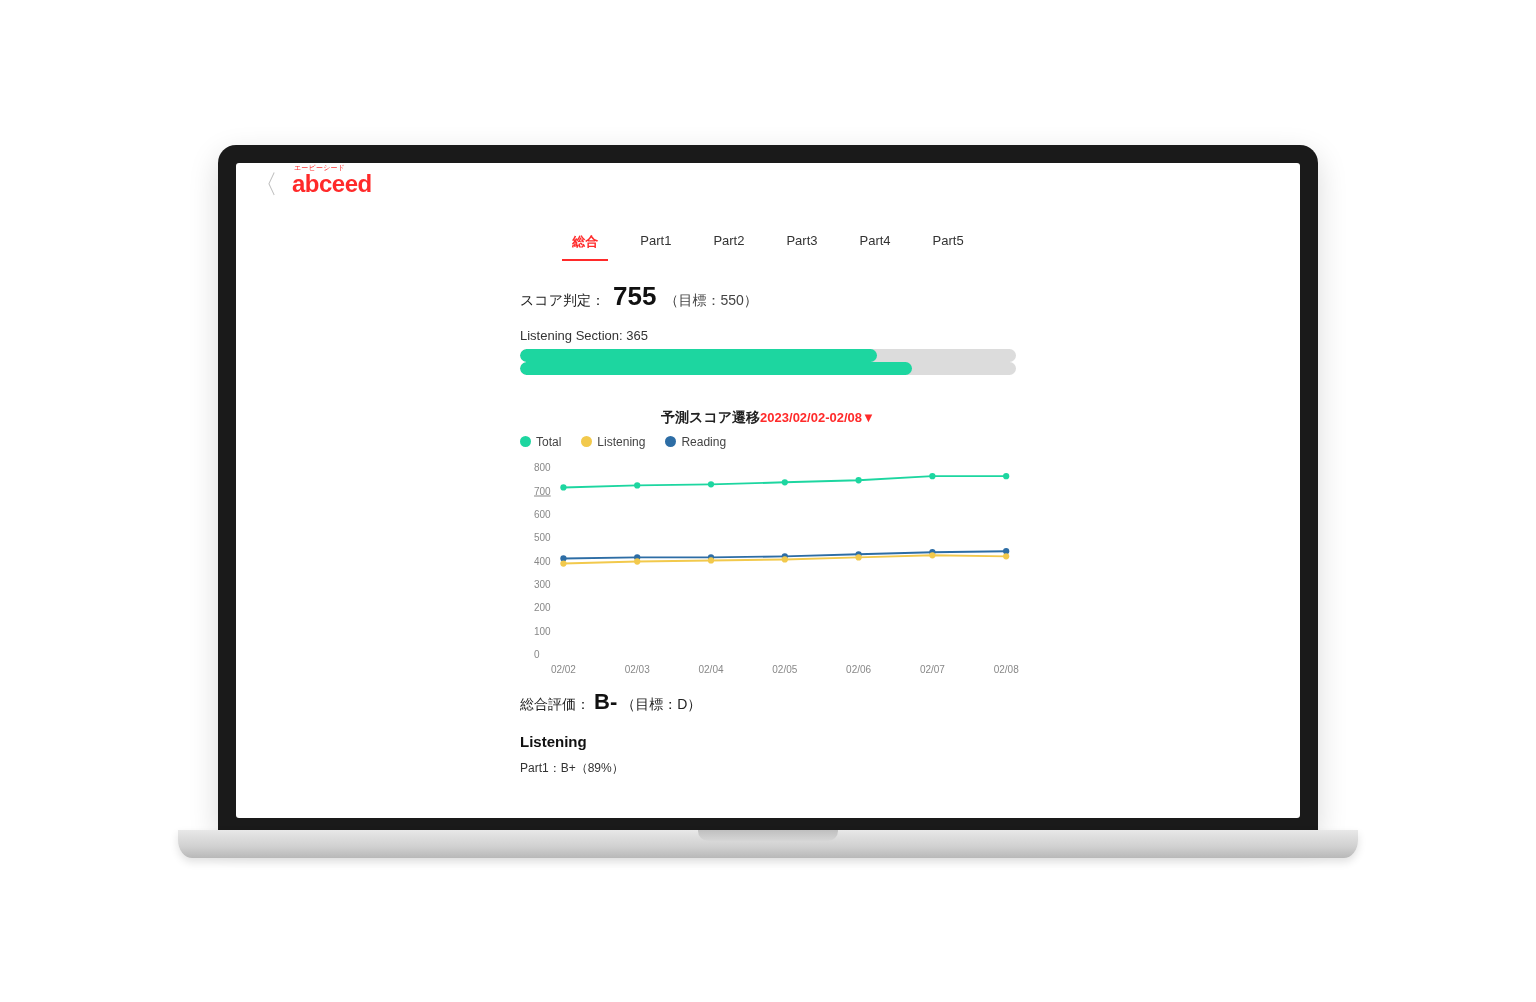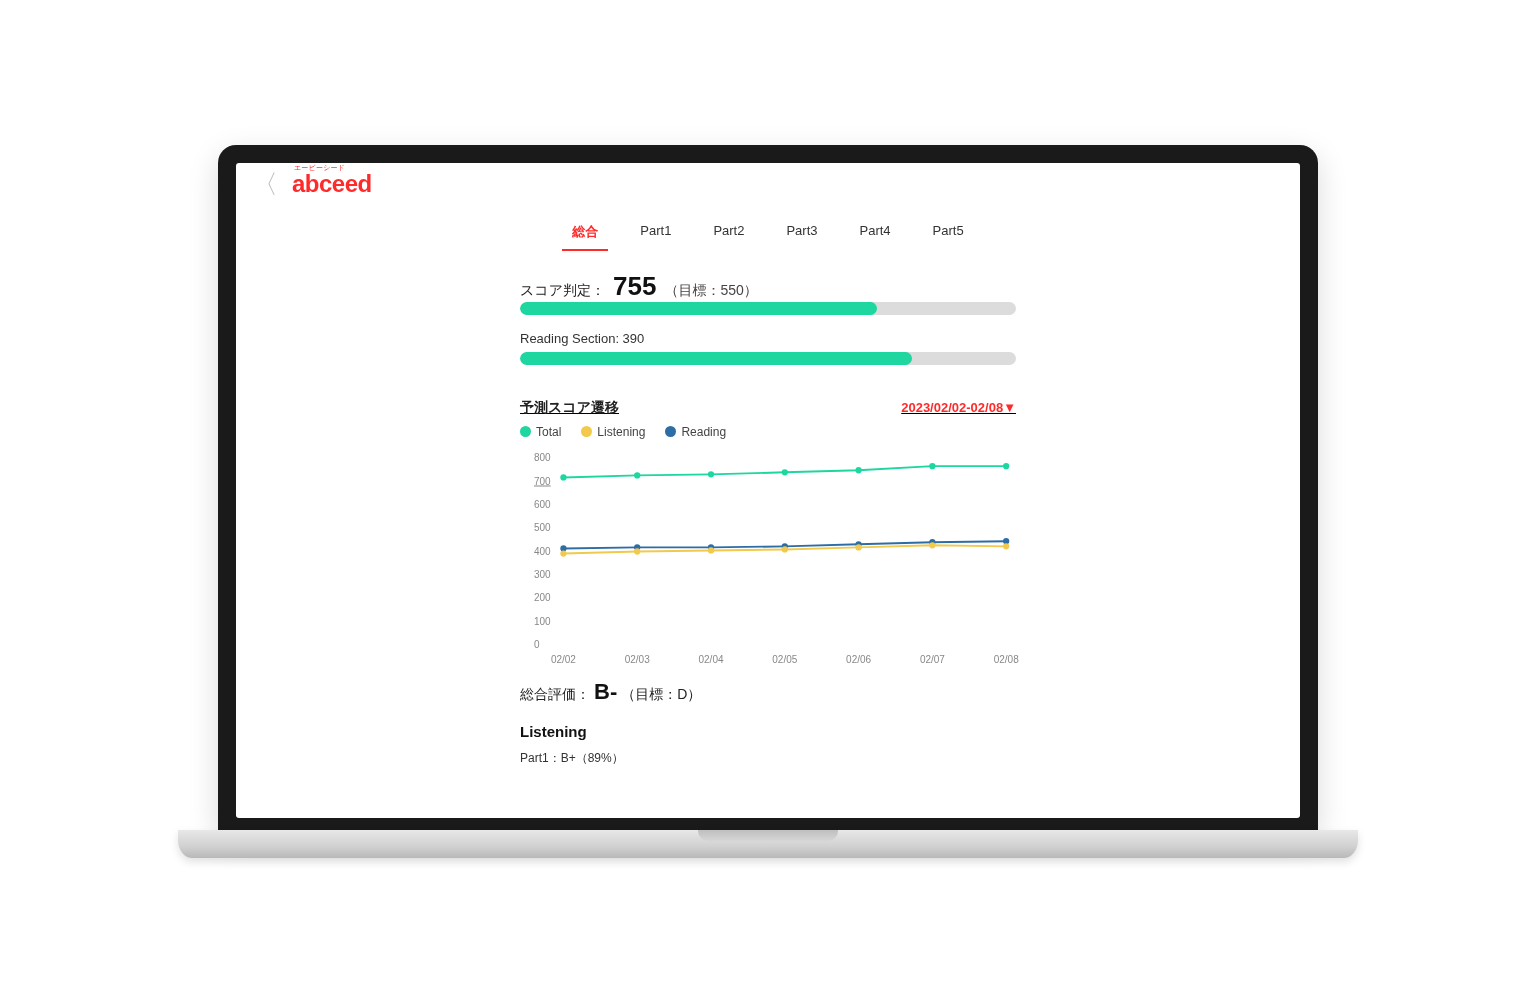--- a/index.html
+++ b/index.html
@@ -81,21 +81,21 @@
       letter-spacing: 0.2px;
     }
 
     .content-wrap {
       padding: 0;
     }
     .tabs {
       display: flex;
       justify-content: center;
       gap: 34px;
-      margin-top: 16px;
+      margin-top: 26px;
       padding-bottom: 0;
     }
     .tab {
       font-size: 13px;
       color: #333;
       padding: 6px 4px 10px 4px;
       cursor: pointer;
       position: relative;
     }
     .tab.active {
@@ -149,24 +149,23 @@
       overflow: hidden;
     }
     .progress-fill {
       height: 100%;
       background: #1dd6a0;
       border-radius: 7px;
     }
 
     .chart-header {
       display: flex;
-      justify-content: space-between;
+      justify-content: center;
       align-items: baseline;
       margin-top: 34px;
-      text-decoration: underline;
     }
     .chart-title {
       font-size: 14px;
       font-weight: 700;
       color: #222;
     }
     .date-picker {
       color: #ff2a2a;
       font-weight: 700;
       font-size: 13px;
@@ -263,24 +262,24 @@
           </div>
 
         <div class="main-pane">
           <div class="score-line">
             <span>スコア判定：</span>
             <span class="score-big">755</span>
             <span class="score-target">（目標：550）</span>
           </div>
 
           <div id="sections">
+              <div class="section-label">Listening Section: 365</div>
               <div class="progress">
                 <div class="progress-fill" style="width: 72%;"></div>
               </div>
-              <div class="section-label">Reading Section: 390</div>
               <div class="progress">
                 <div class="progress-fill" style="width: 79%;"></div>
               </div>
             </div>
 
           <div class="chart-header">
             <span class="chart-title">予測スコア遷移</span>
             <span class="date-picker">2023/02/02-02/08▼</span>
           </div>
           <div class="legend" id="legend">

